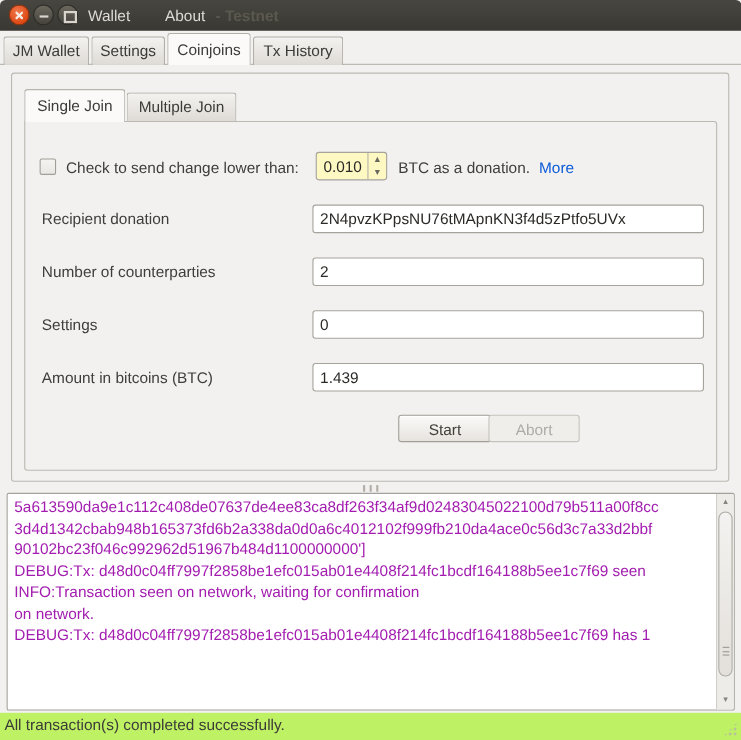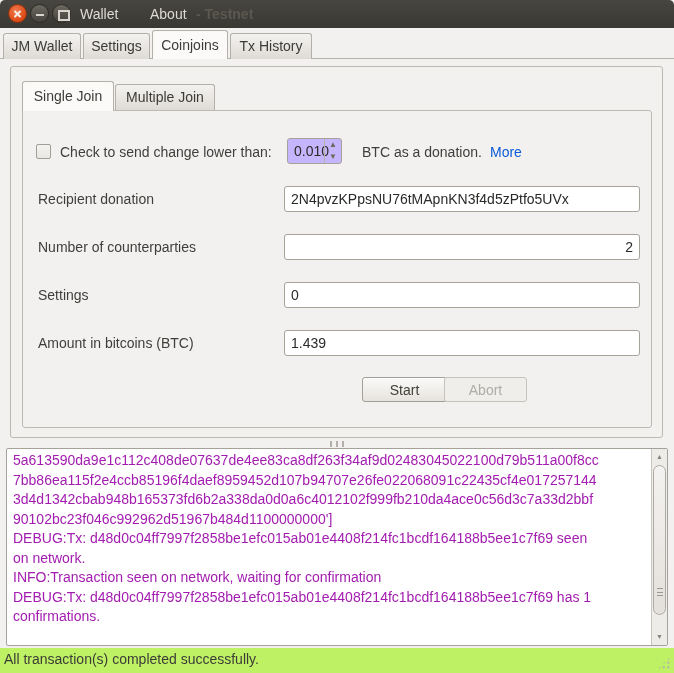--- a/index.html
+++ b/index.html
@@ -34,33 +34,33 @@
   
   .outer-frame{position:absolute;left:10px;top:66px;width:653px;height:372px;border:1px solid #bcb9b2;border-radius:3px;}
   .join-tab{top:84px;height:26px;line-height:25px;}
   .join-tab.active{top:81px;height:30px;line-height:29px;background:#fbfaf9;z-index:3;}
   .inner-frame{position:absolute;left:22px;top:110px;width:630px;height:318px;border:1px solid #bcb9b2;border-radius:0 3px 3px 3px;z-index:2;}
   
   .checkbox{position:absolute;left:36px;top:144px;width:15px;height:15px;border:1px solid #a19e97;border-radius:2px;
     background:linear-gradient(#f4f3f1,#e9e7e3);z-index:4;}
   .form-label{position:absolute;color:#3f3e3a;font-size:14px;z-index:4;}
   .lbl-check{left:60px;top:141px;height:22px;line-height:22px;}
-  .spinbox{position:absolute;left:287px;top:138px;width:55px;height:26px;border:1px solid #a6a39c;border-radius:3px;background:#c4b5fd;z-index:4;}
+  .spinbox{position:absolute;left:287px;top:138px;width:65px;height:26px;border:1px solid #a6a39c;border-radius:3px;background:#fef9c3;z-index:4;}
   .spin-value{position:absolute;left:0;top:0;width:46px;height:24px;border:none;outline:none;font:14px "Liberation Sans","DejaVu Sans",sans-serif;
     color:#2b2a28;padding-left:6px;background:transparent;}
   .spin-btns{position:absolute;right:0;top:0;width:17px;height:24px;border-left:1px solid #b5b2ab;}
   .spin-btn{position:absolute;left:0;width:16px;height:12px;font-size:8px;line-height:11px;text-align:center;color:#6b6860;cursor:default;}
   .spin-up{top:0;}
   .spin-down{top:12px;}
   .lbl-btc{left:362px;top:141px;height:22px;line-height:22px;}
   .more-link{position:absolute;left:490px;top:141px;height:22px;line-height:22px;color:#0b5bd7;font-size:14px;cursor:pointer;z-index:4;}
   .field-label{left:38px;height:26px;line-height:26px;}
   .text-input{position:absolute;left:284px;width:356px;height:26px;border:1px solid #a6a39c;border-radius:3px;background:#fff;
     font:14px "Liberation Sans","DejaVu Sans",sans-serif;color:#2b2a28;padding:0 6px;outline:none;z-index:4;}
-  .row0{top:186px;} .row1{top:234px;text-align:right;} .row2{top:282px;} .row3{top:330px;}
+  .row0{top:186px;} .row1{top:234px;} .row2{top:282px;} .row3{top:330px;}
   .btn{position:absolute;top:377px;height:25px;border:1px solid #a29f98;border-radius:3px;
     background:linear-gradient(#fbfaf9,#e6e3de);box-shadow:inset 0 1px 0 #fff;
     font:14px "Liberation Sans","DejaVu Sans",sans-serif;color:#434139;z-index:4;cursor:default;}
   .btn-start{left:362px;width:85px;}
   .btn-abort{left:444px;width:83px;background:#f0eeeb;box-shadow:none;border-color:#c6c3bc;color:#aeaca7;}
   
   .splitter{position:absolute;left:328px;top:441px;width:18px;height:6px;z-index:1;}
   .splitter i{position:absolute;top:0;width:2px;height:6px;background:#b3b0a9;}
   .splitter i:nth-child(1){left:2px;} .splitter i:nth-child(2){left:8px;} .splitter i:nth-child(3){left:14px;}
   
@@ -135,28 +135,26 @@
 
 <div class="splitter">
     <i></i>
     <i></i>
     <i></i>
   </div>
 
 <div class="log-frame">
   <div class="log-content">
     <div class="log-line">5a613590da9e1c112c408de07637de4ee83ca8df263f34af9d02483045022100d79b511a00f8cc</div>
-    <div class="log-line">7bb86ea115f2e4ccb85196f4daef8959452d107b94707e26fe022068091c22435cf4e017257144</div>
     <div class="log-line">3d4d1342cbab948b165373fd6b2a338da0d0a6c4012102f999fb210da4ace0c56d3c7a33d2bbf</div>
     <div class="log-line">90102bc23f046c992962d51967b484d1100000000']</div>
     <div class="log-line">DEBUG:Tx: d48d0c04ff7997f2858be1efc015ab01e4408f214fc1bcdf164188b5ee1c7f69 seen</div>
+    <div class="log-line">INFO:Transaction seen on network, waiting for confirmation</div>
     <div class="log-line">on network.</div>
-    <div class="log-line">INFO:Transaction seen on network, waiting for confirmation</div>
     <div class="log-line">DEBUG:Tx: d48d0c04ff7997f2858be1efc015ab01e4408f214fc1bcdf164188b5ee1c7f69 has 1</div>
-    <div class="log-line">confirmations.</div>
   </div>
   <div class="scrollbar">
     <div class="scroll-arrow arrow-up">▲</div>
     <div class="scroll-thumb">
       <div class="thumb-grip"></div>
     </div>
     <div class="scroll-arrow arrow-down">▼</div>
   </div>
 </div>
 

